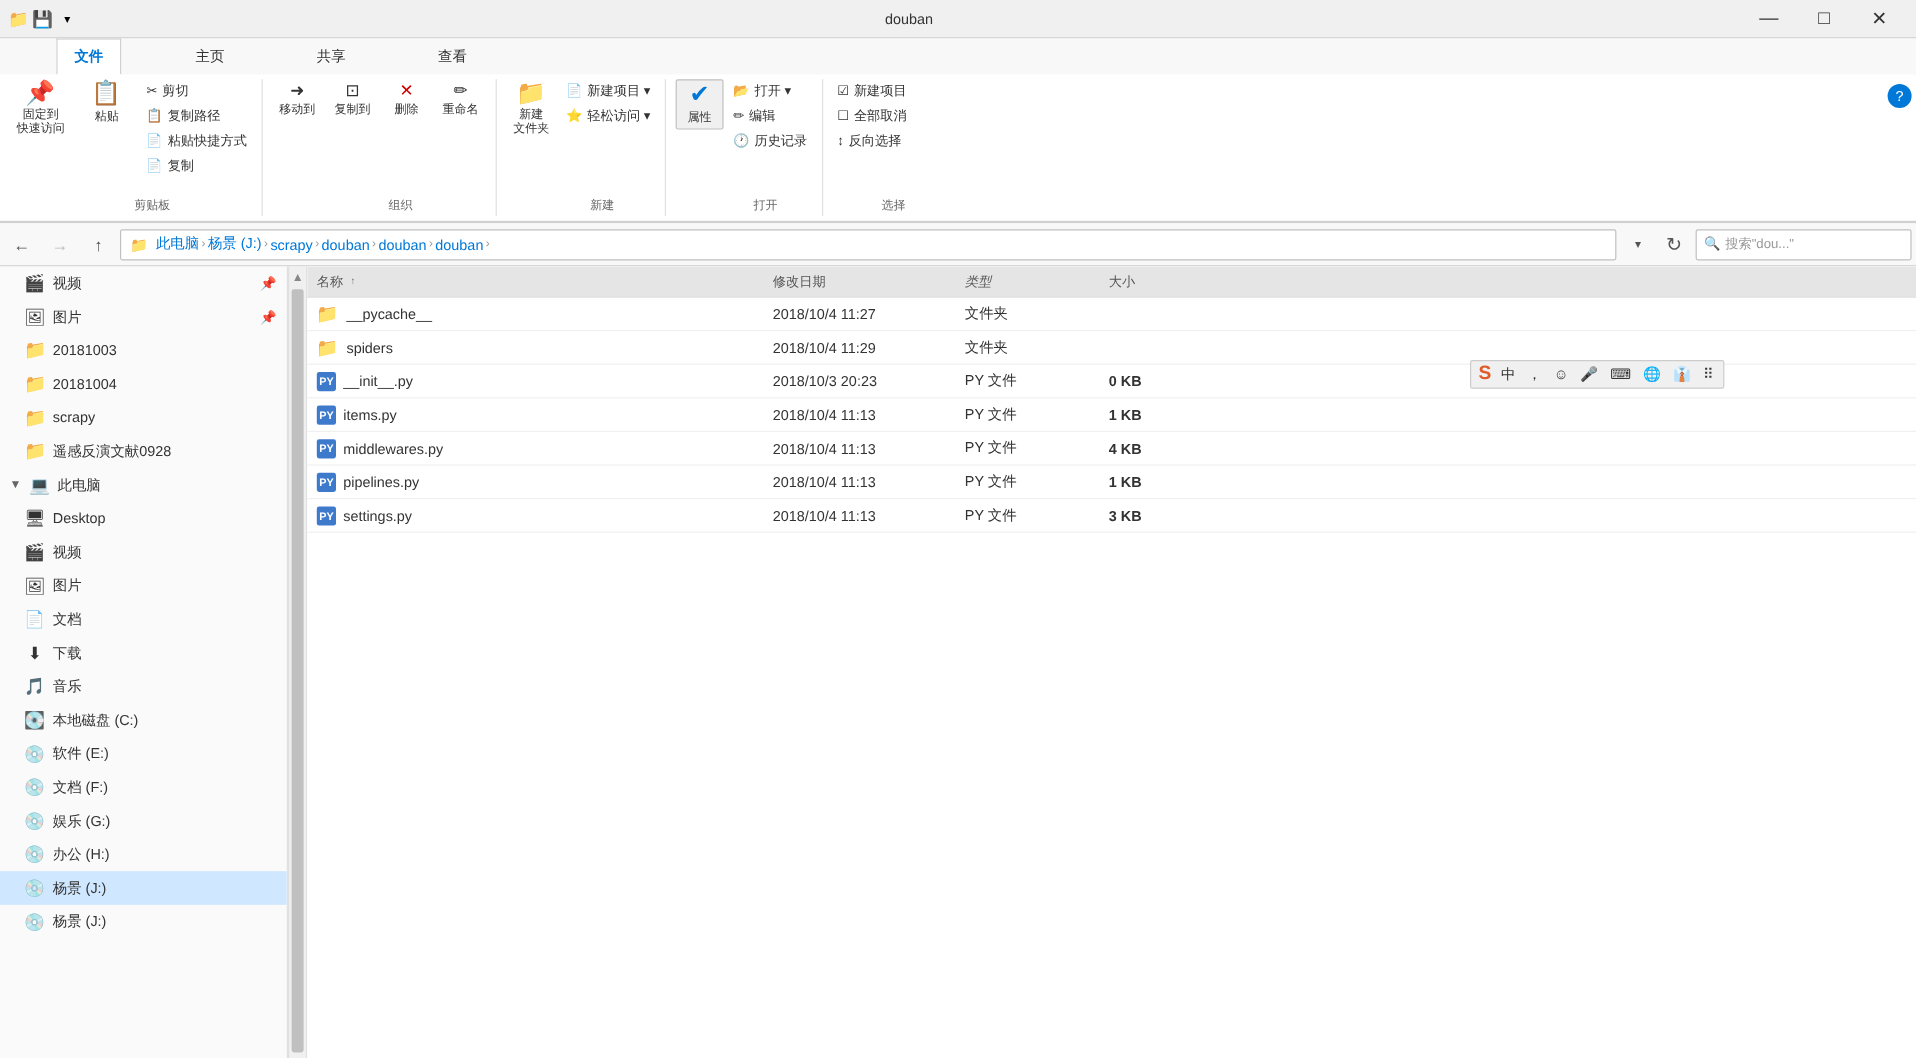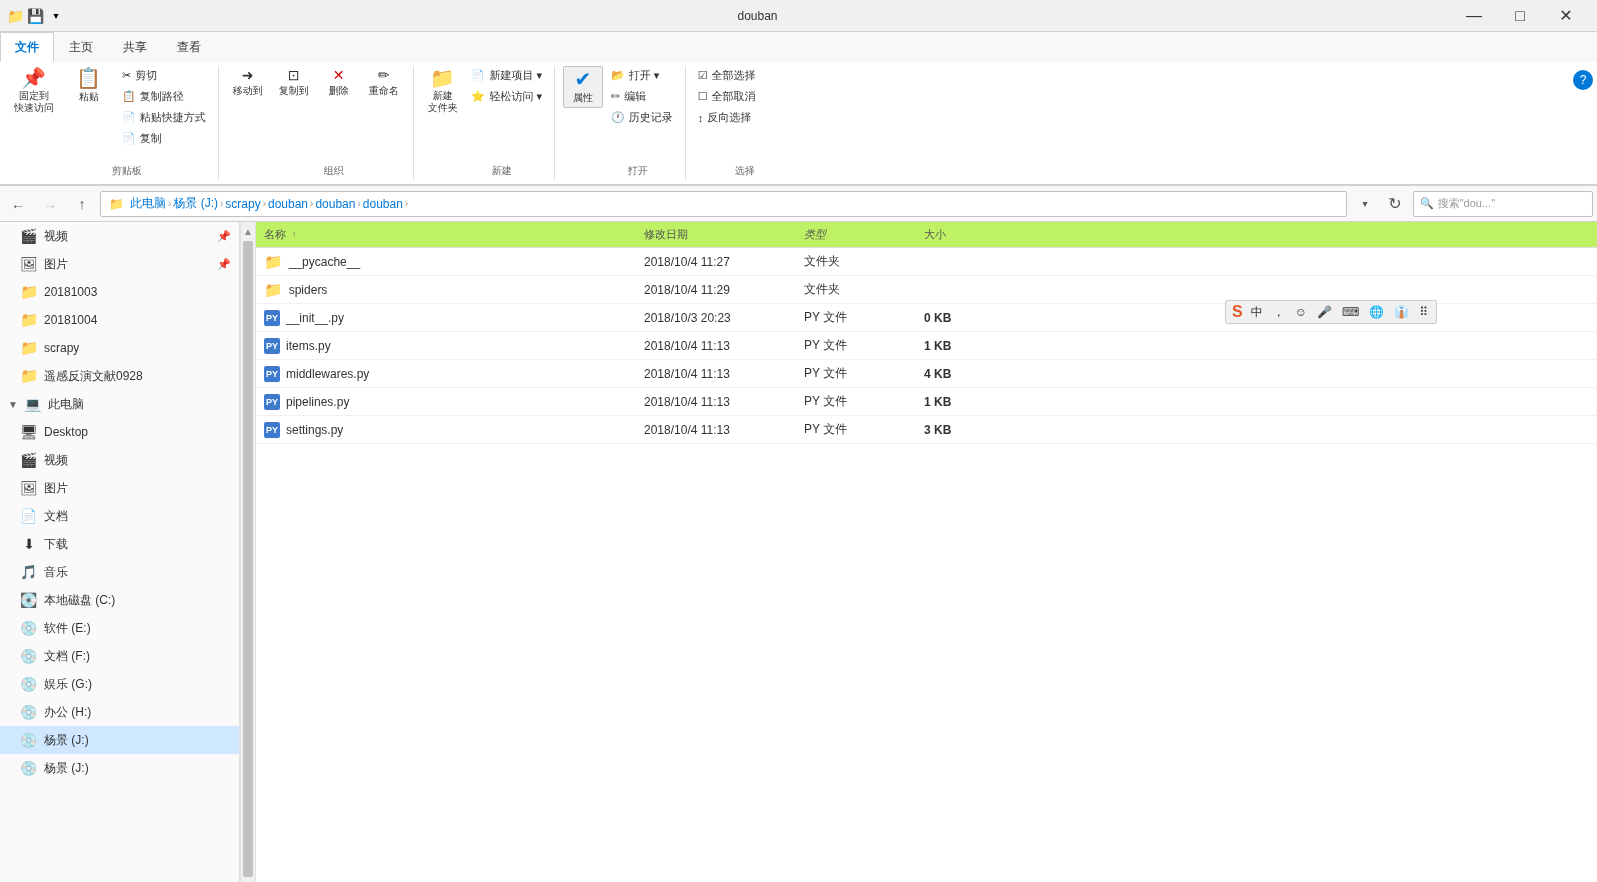--- a/index.html
+++ b/index.html
@@ -23,20 +23,21 @@
     
     .ribbon { background: #f8f8f8; border-bottom: 1px solid #d0d0d0; }
     .ribbon-tabs { display: flex; height: 30px; }
     .ribbon-tab {
       padding: 0 14px;
       display: flex; align-items: center;
       font-size: 12px;
       cursor: pointer;
       border: 1px solid transparent;
       color: #333;
+      margin-left: 47px;
     }
     .ribbon-tab.active {
       background: #fff;
       border-color: #d0d0d0 #d0d0d0 #fff #d0d0d0;
       color: #0078d7;
       font-weight: bold;
     }
     .ribbon-content {
       background: #fff;
       border-bottom: 1px solid #d0d0d0;
@@ -185,21 +186,21 @@
     
     .file-list {
       flex: 1;
       background: #fff;
       overflow-y: auto;
     }
     .file-list-header {
       display: flex;
       align-items: center;
       border-bottom: 1px solid #e0e0e0;
-      background: #bef264;
+      background: #e5e5e5;
       height: 26px;
       padding: 0 8px;
     }
     .file-col-name { width: 380px; font-size: 11px; color: #555; display: flex; align-items: center; gap: 4px; }
     .file-col-date { width: 160px; font-size: 11px; color: #555; }
     .file-col-type { width: 120px; font-size: 11px; color: #555; font-style: italic; }
     .file-col-size { width: 80px; font-size: 11px; color: #555; }
     .file-row {
       display: flex;
       align-items: center;
@@ -361,21 +362,21 @@
         </div>
       </div>
       <span class="ribbon-group-label">打开</span>
     </div>
 
     <div class="ribbon-group" style="border-right:none;">
       <div class="ribbon-group-content">
         <div class="ribbon-col">
           <div class="ribbon-btn-sm">
             <span>☑</span>
-            <span>全部选择</span>
+            <span>新建项目</span>
           </div>
           <div class="ribbon-btn-sm">
             <span>☐</span>
             <span>全部取消</span>
           </div>
           <div class="ribbon-btn-sm">
             <span>↕</span>
             <span>反向选择</span>
           </div>
         </div>

